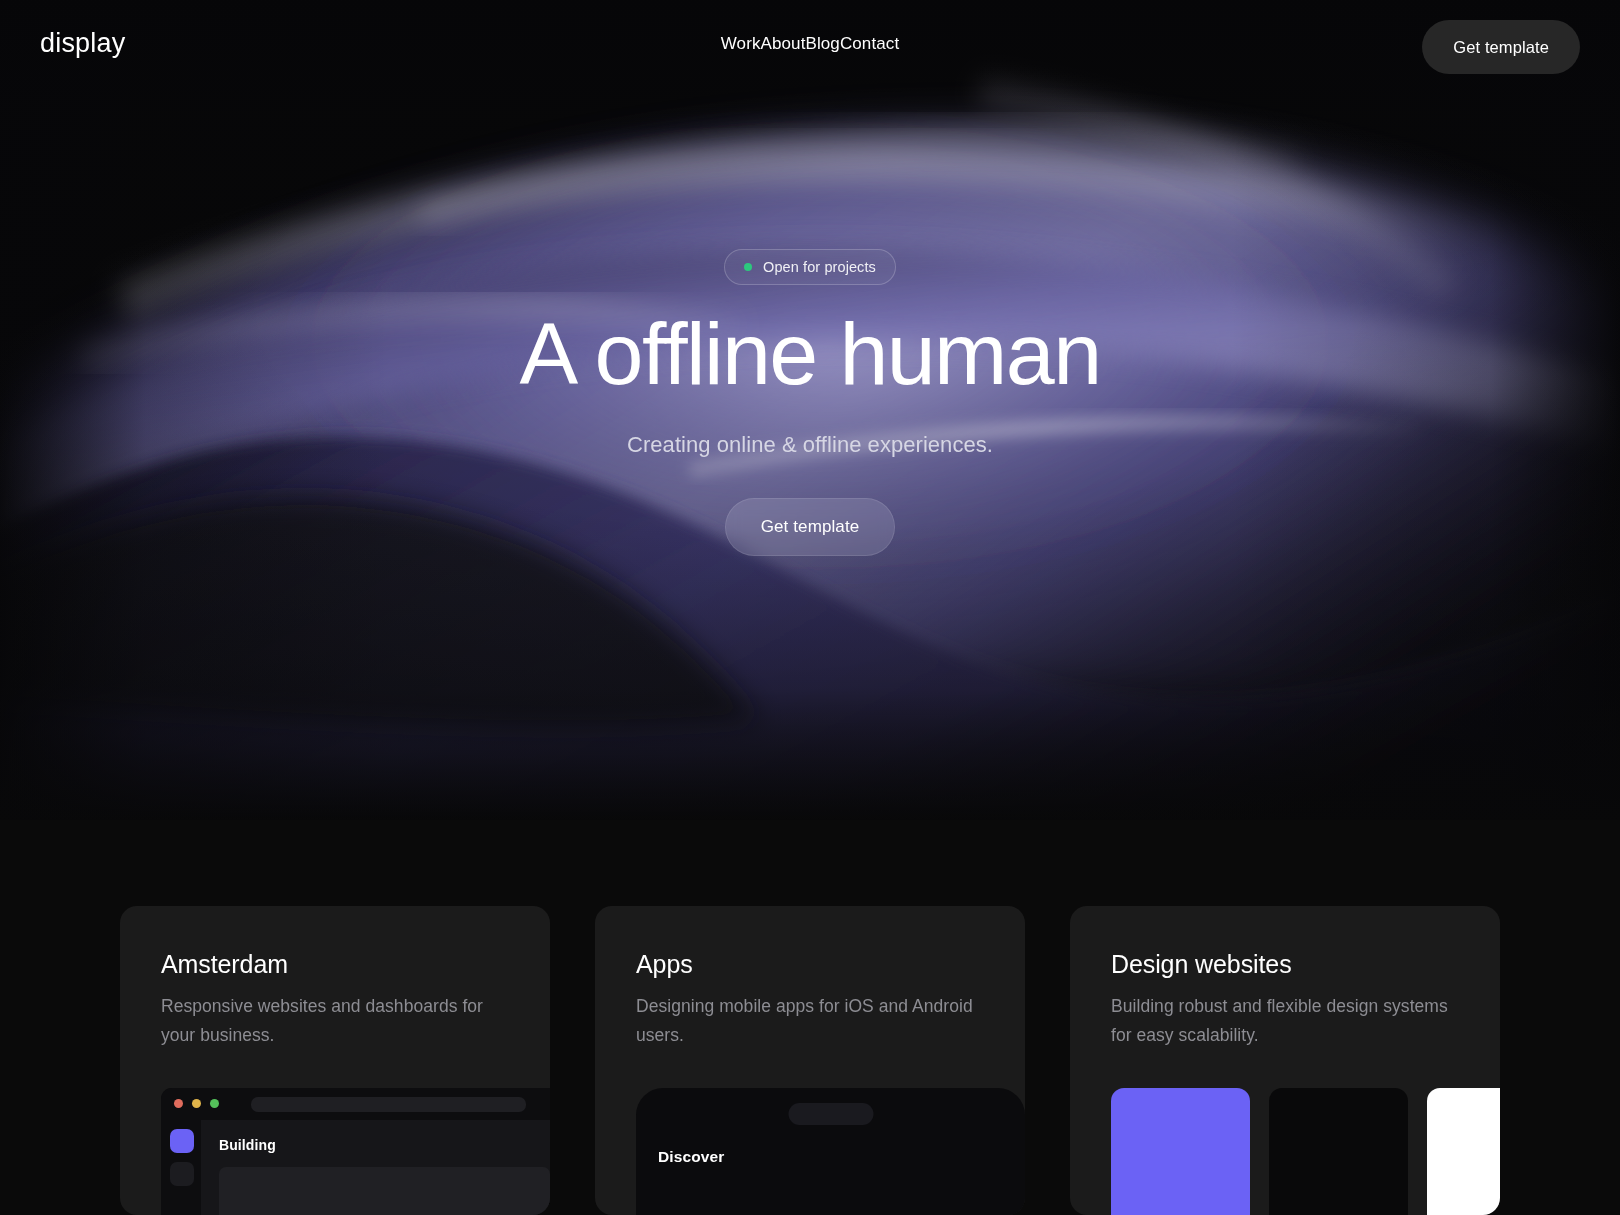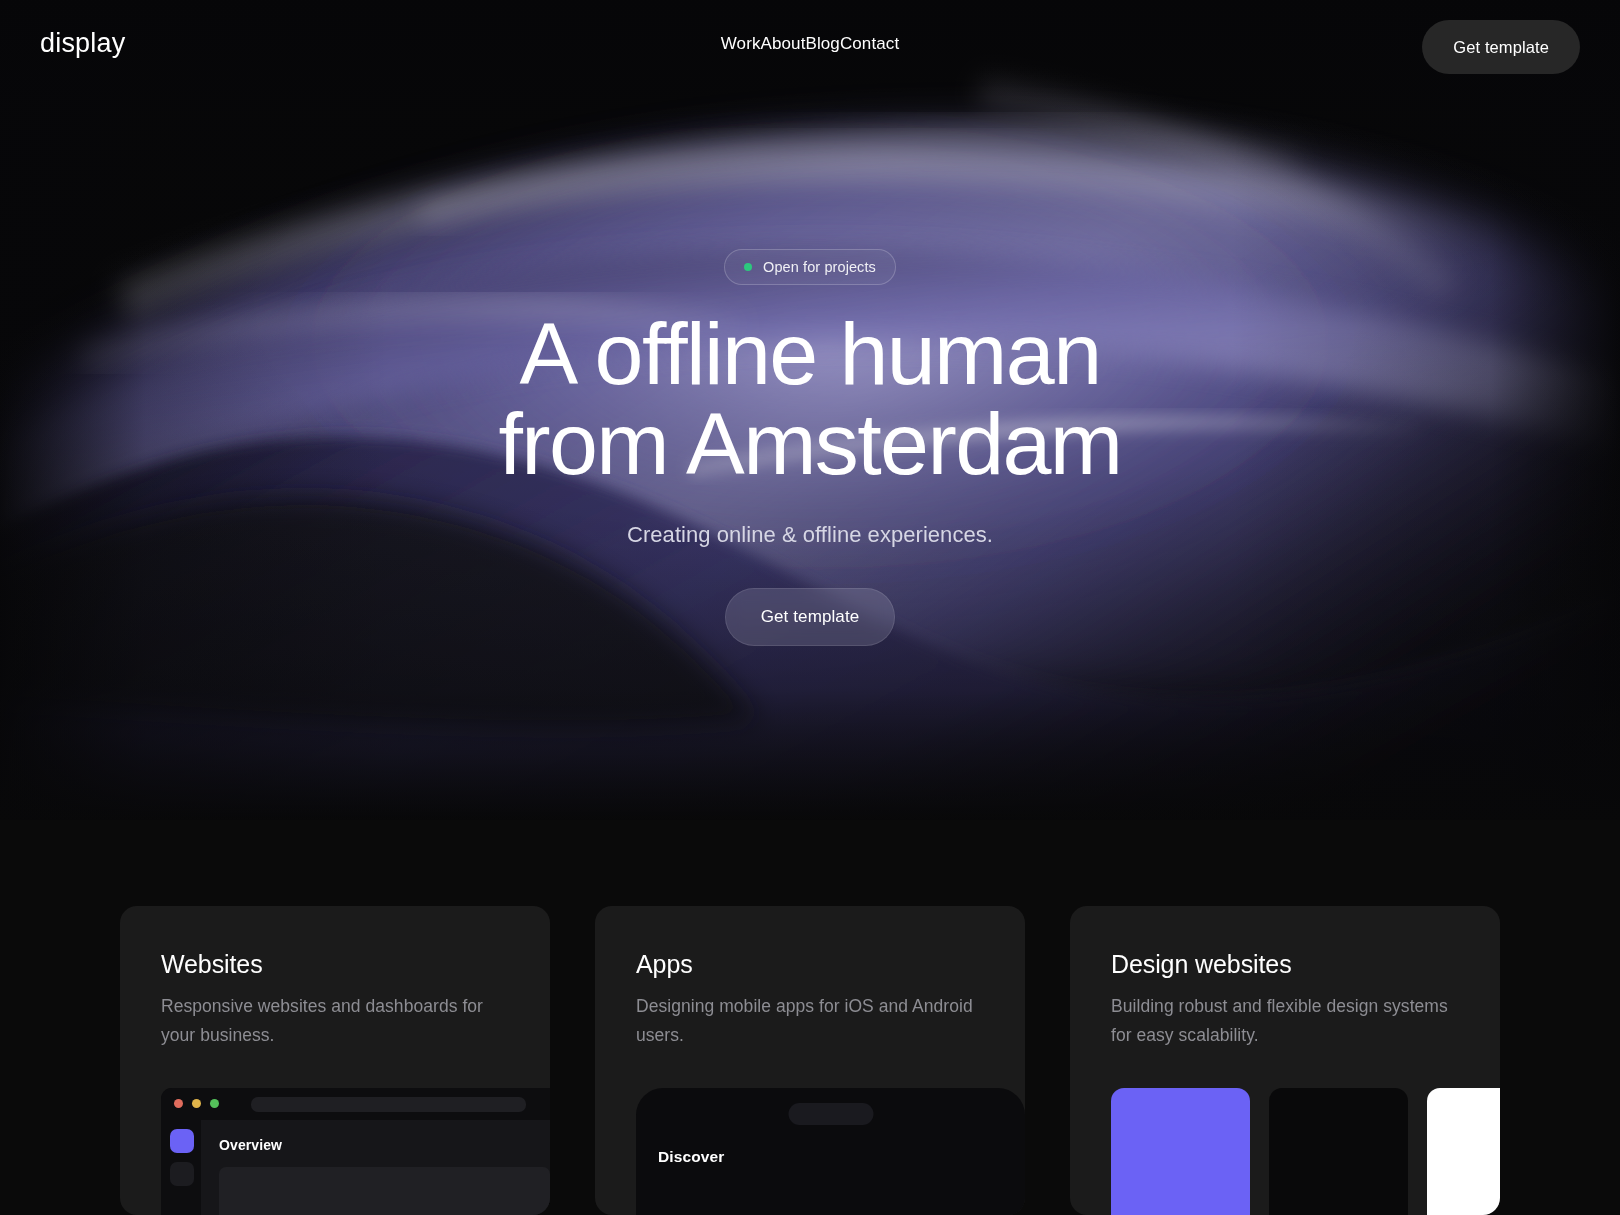--- a/index.html
+++ b/index.html
@@ -279,50 +279,49 @@
 
   <div class="hero-content">
 
     <div class="badge">
       <span class="badge-dot"></span>
       <span>Open for projects</span>
     </div>
 
     <h1 class="hero-title">
       <span class="tline">A offline human</span>
-      <span class="tline">from Amsterdam</span>
     </h1>
 
     <p class="hero-sub">Creating online &amp; offline experiences.</p>
 
     <button class="hero-cta">Get template</button>
   </div>
 
   <div class="cards">
 
     <div class="card">
-      <div class="card-title">Websites</div>
+      <div class="card-title">Amsterdam</div>
       <div class="card-desc">Responsive websites and dashboards for your business.</div>
 
       <div class="mock-browser">
         <div class="bw-bar">
           <div class="bw-dots">
             <span class="bw-dot r"></span>
             <span class="bw-dot y"></span>
             <span class="bw-dot g"></span>
           </div>
           <div class="bw-url"></div>
         </div>
         <div class="bw-body">
           <div class="bw-side">
             <div class="bw-side-item active"></div>
             <div class="bw-side-item"></div>
           </div>
           <div class="bw-main">
-            <div class="bw-heading">Overview</div>
+            <div class="bw-heading">Building</div>
             <div class="bw-panel"></div>
           </div>
         </div>
       </div>
     </div>
 
     <div class="card">
       <div class="card-title">Apps</div>
       <div class="card-desc">Designing mobile apps for iOS and Android users.</div>
 

